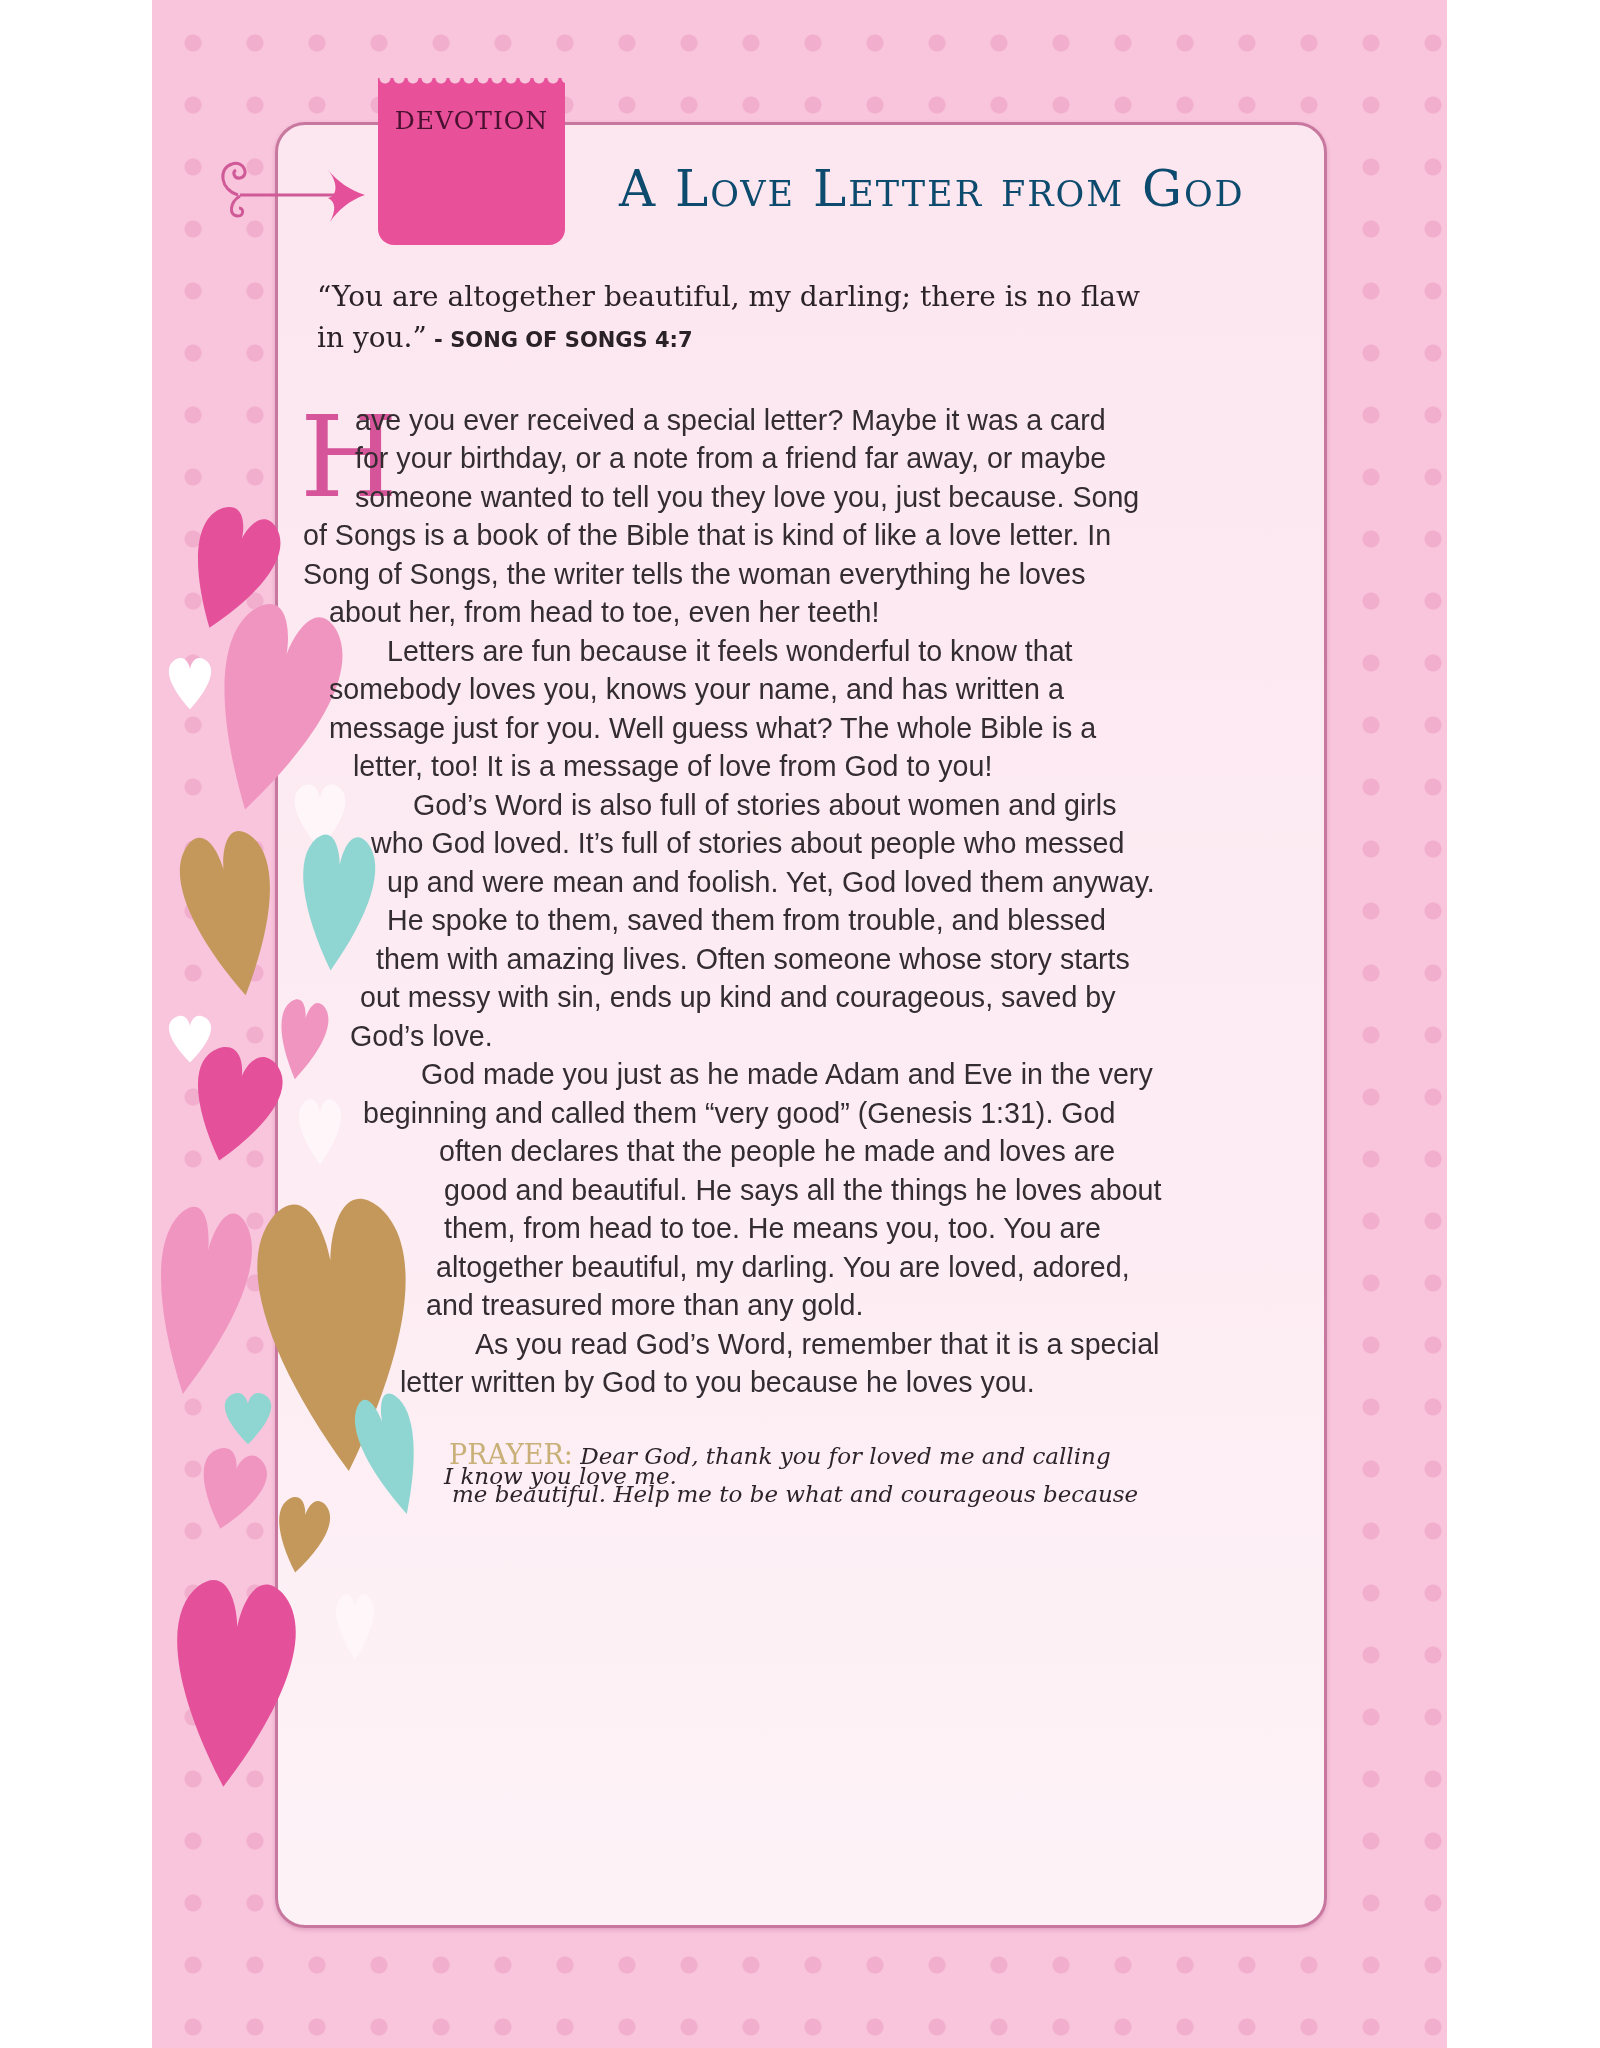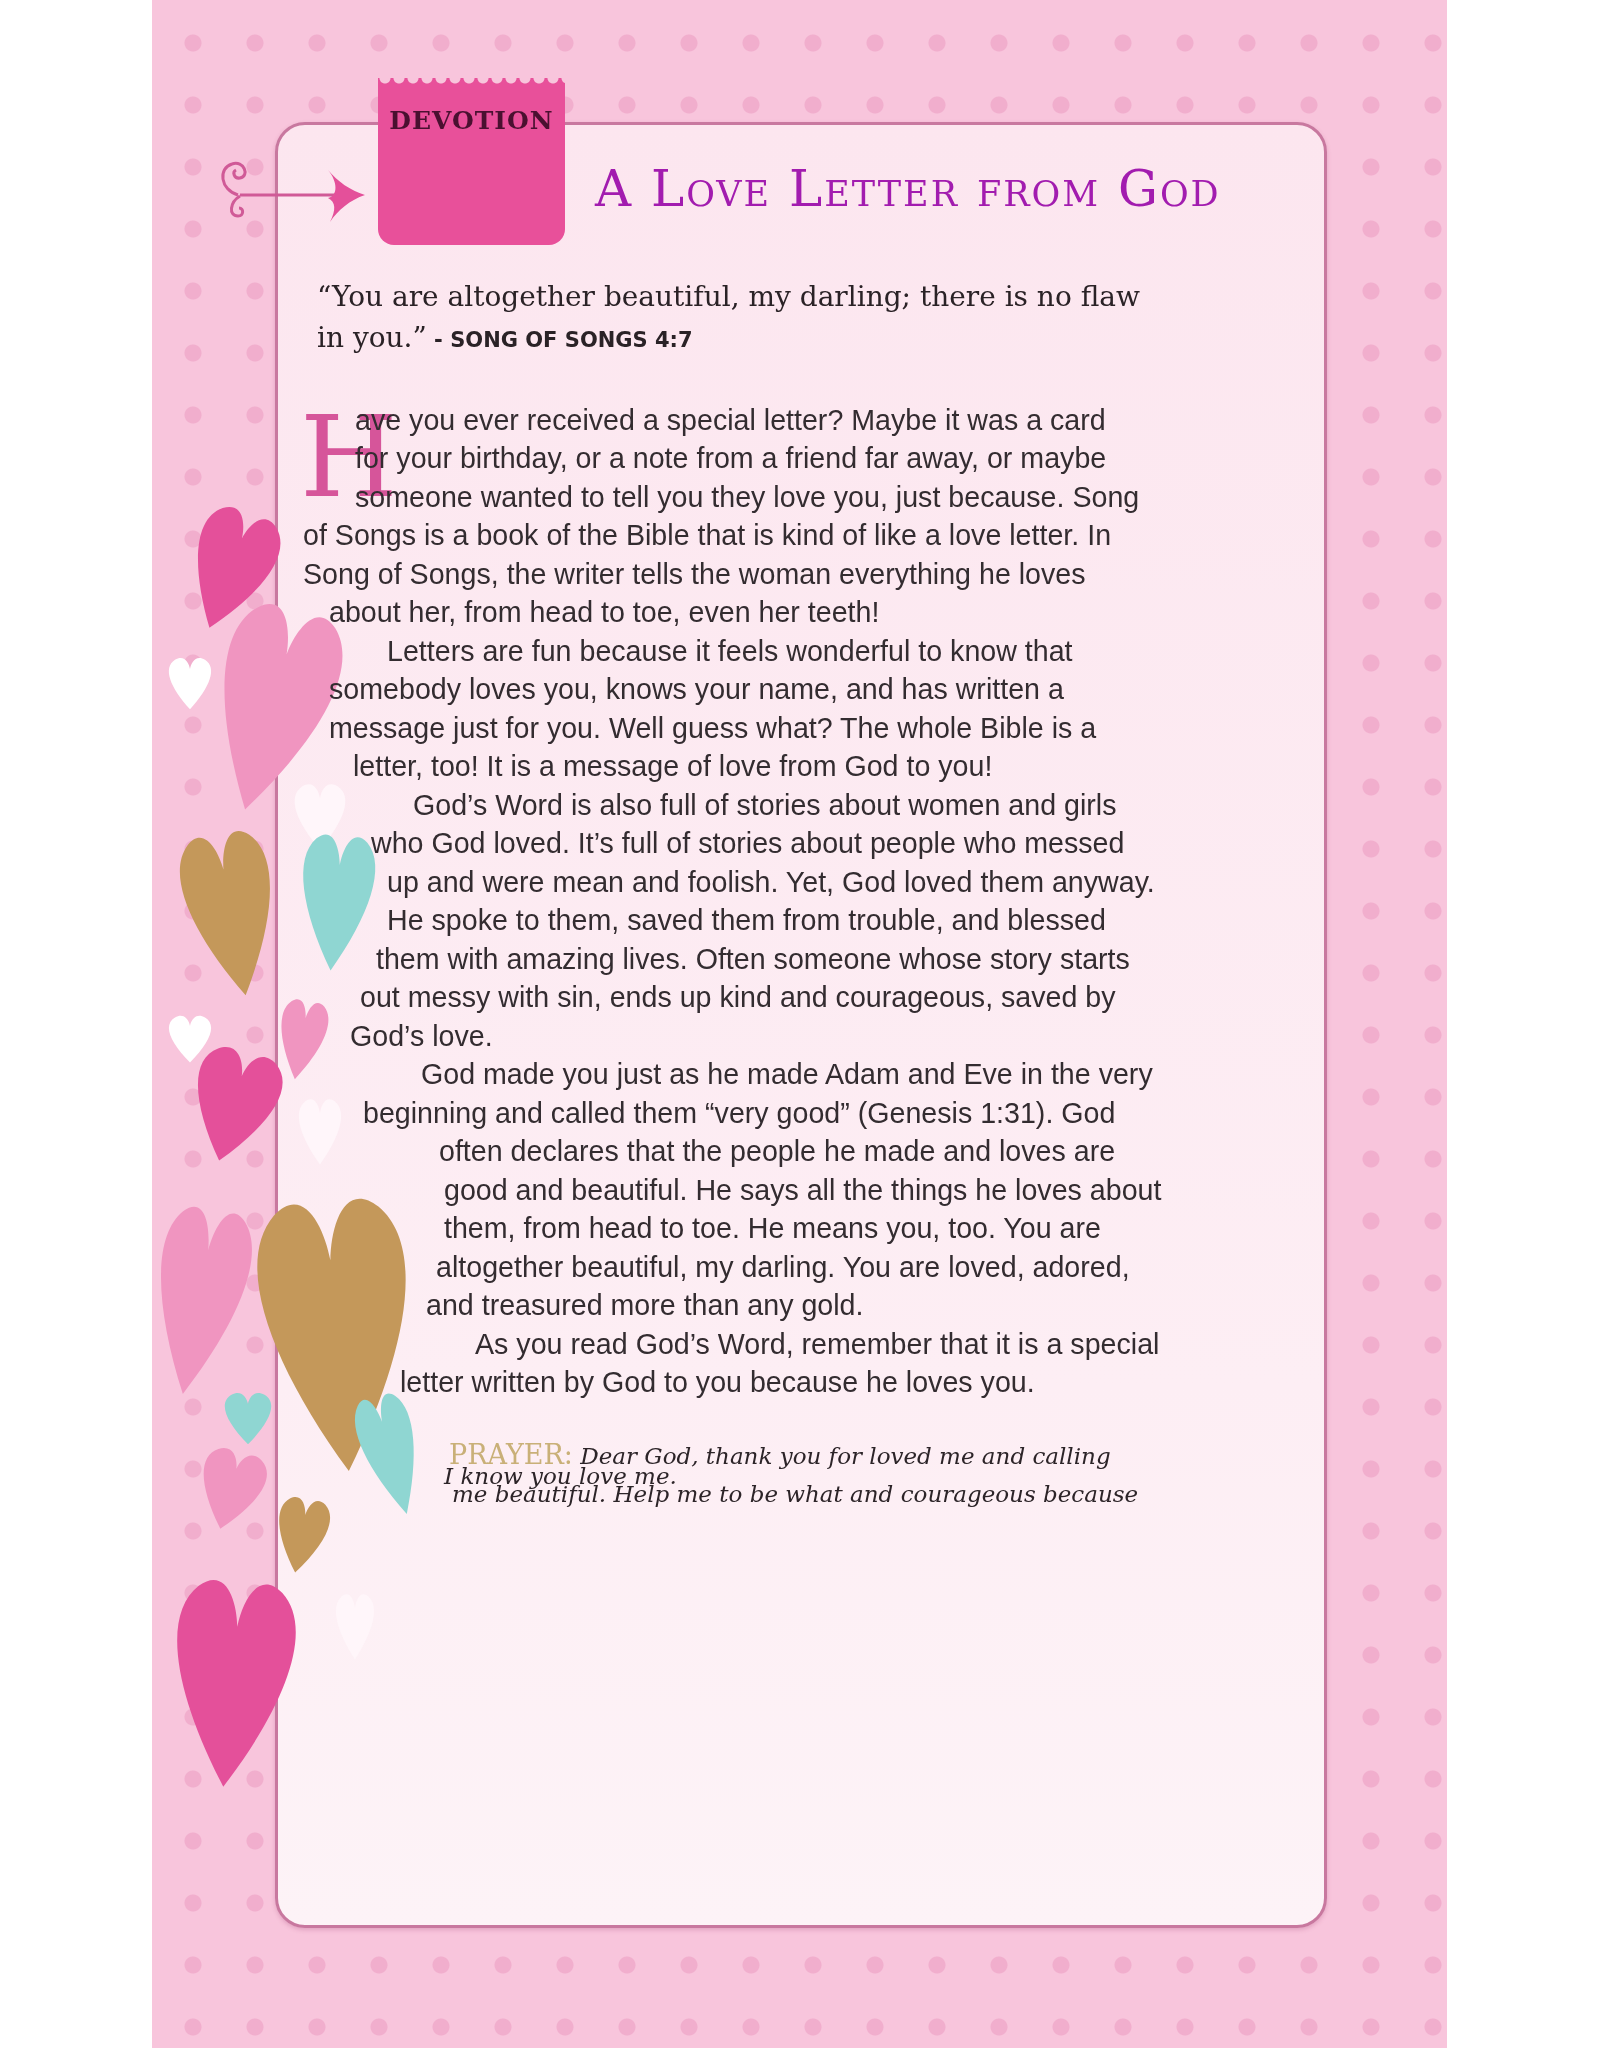--- a/index.html
+++ b/index.html
@@ -21,31 +21,31 @@
     position:absolute; left:378px; top:84px; width:187px; height:161px;
     background:#e8509a; border-radius:0 0 16px 16px;
   }
   .badge::before {
     content:""; position:absolute; left:0; right:0; top:-6px; height:8px;
     background: radial-gradient(circle at 7px 0, transparent 5px, #e8509a 6px);
     background-size:14px 8px;
   }
   .badge-label {
     position:absolute; left:0; right:0; top:22px; text-align:center;
-    font-family:"DejaVu Serif", serif; font-weight:bold; font-size:25px; color:#4a1030; letter-spacing:1px;
+    font-family:"DejaVu Serif", serif; font-weight:normal; font-size:25px; color:#4a1030; letter-spacing:1px;
   }
   .badge-number {
     position:absolute; left:0; right:0; top:46px; text-align:center;
     font-family:"DejaVu Serif", serif; font-size:98px; line-height:100px; color:#ffffff; letter-spacing:-4px;
     text-shadow: 0 0 1px #fff;
   }
   .arrow { position:absolute; left:210px; top:140px; width:160px; height:90px; }
   .title {
-    position:absolute; left:595px; top:160px; white-space:nowrap;
-    font-family:"DejaVu Serif", serif; font-size:50px; color:#a21caf; letter-spacing:2px;
+    position:absolute; left:619px; top:160px; white-space:nowrap;
+    font-family:"DejaVu Serif", serif; font-size:50px; color:#0c4a6e; letter-spacing:2px;
     font-variant: small-caps;
   }
   .quote {
     position:absolute; left:317px; top:276px; width:1000px;
     font-family:"DejaVu Serif", serif; font-size:28px; line-height:41px; color:#2a2226;
   }
   .quote .ref { font-family:"DejaVu Sans", sans-serif; font-weight:bold; font-size:21px; }
   .line {
     position:absolute; white-space:nowrap;
     font-family:"Liberation Sans", sans-serif; font-size:29.5px; color:#332c30; line-height:38px;

